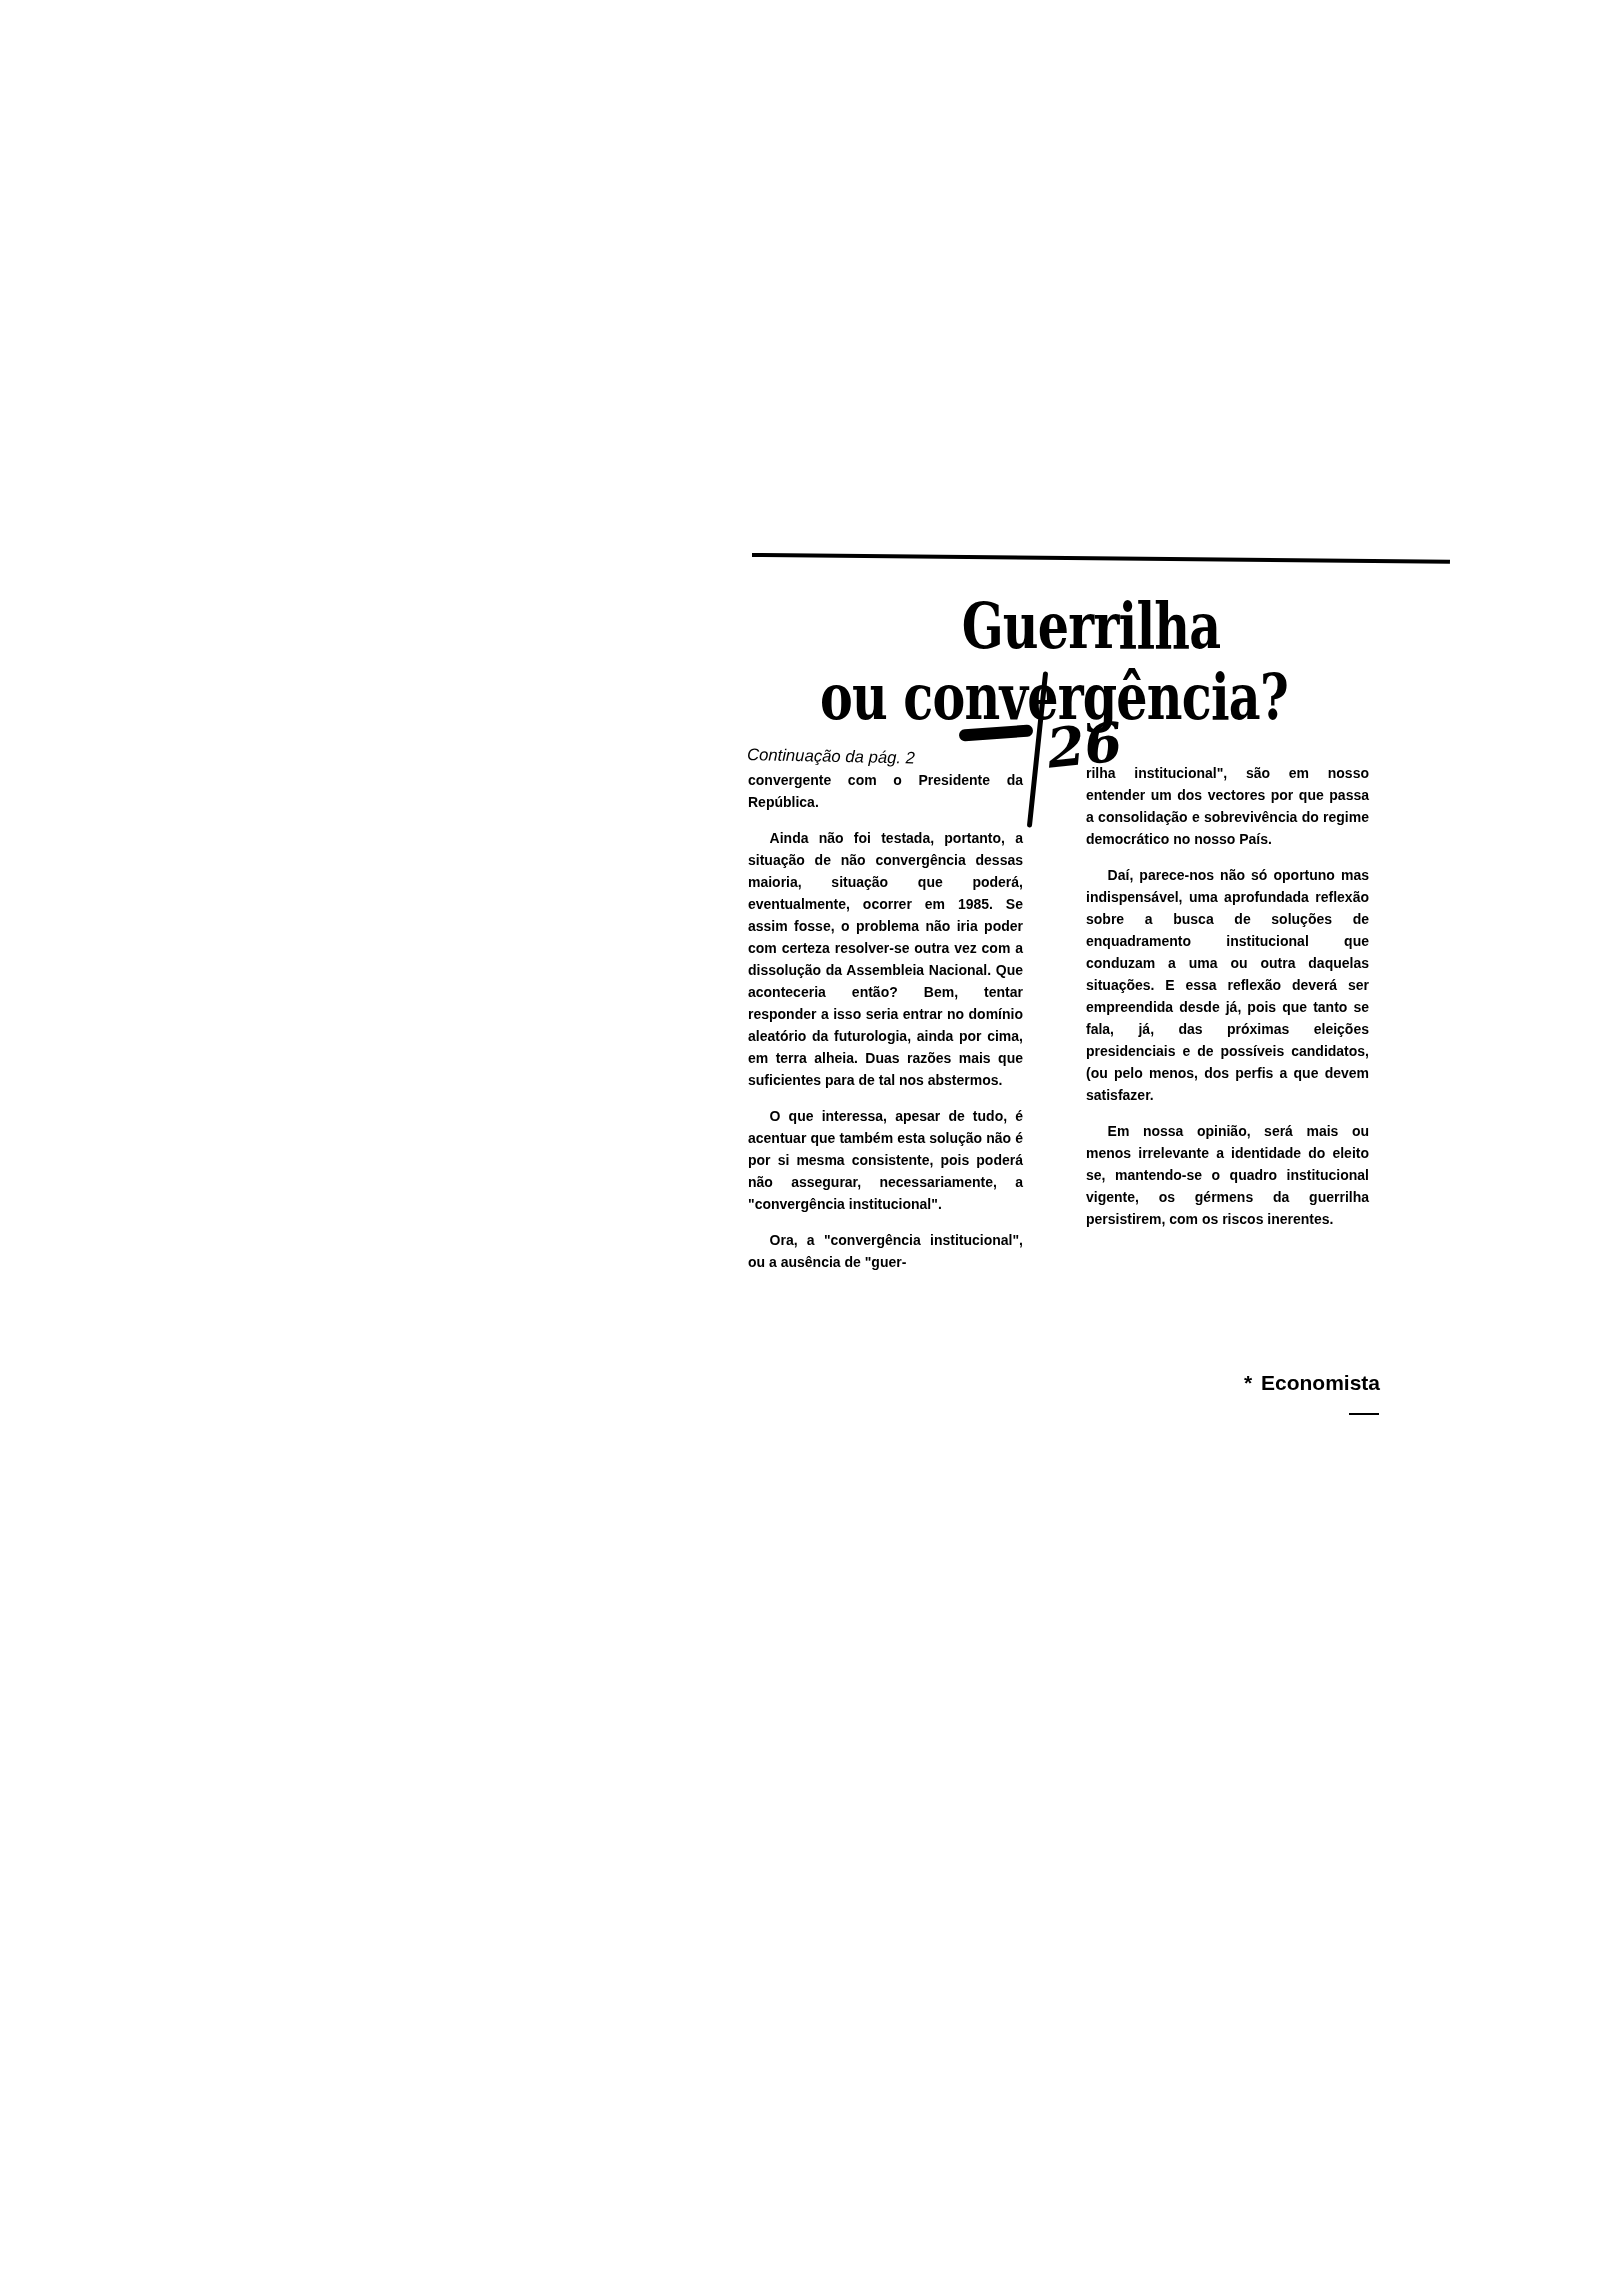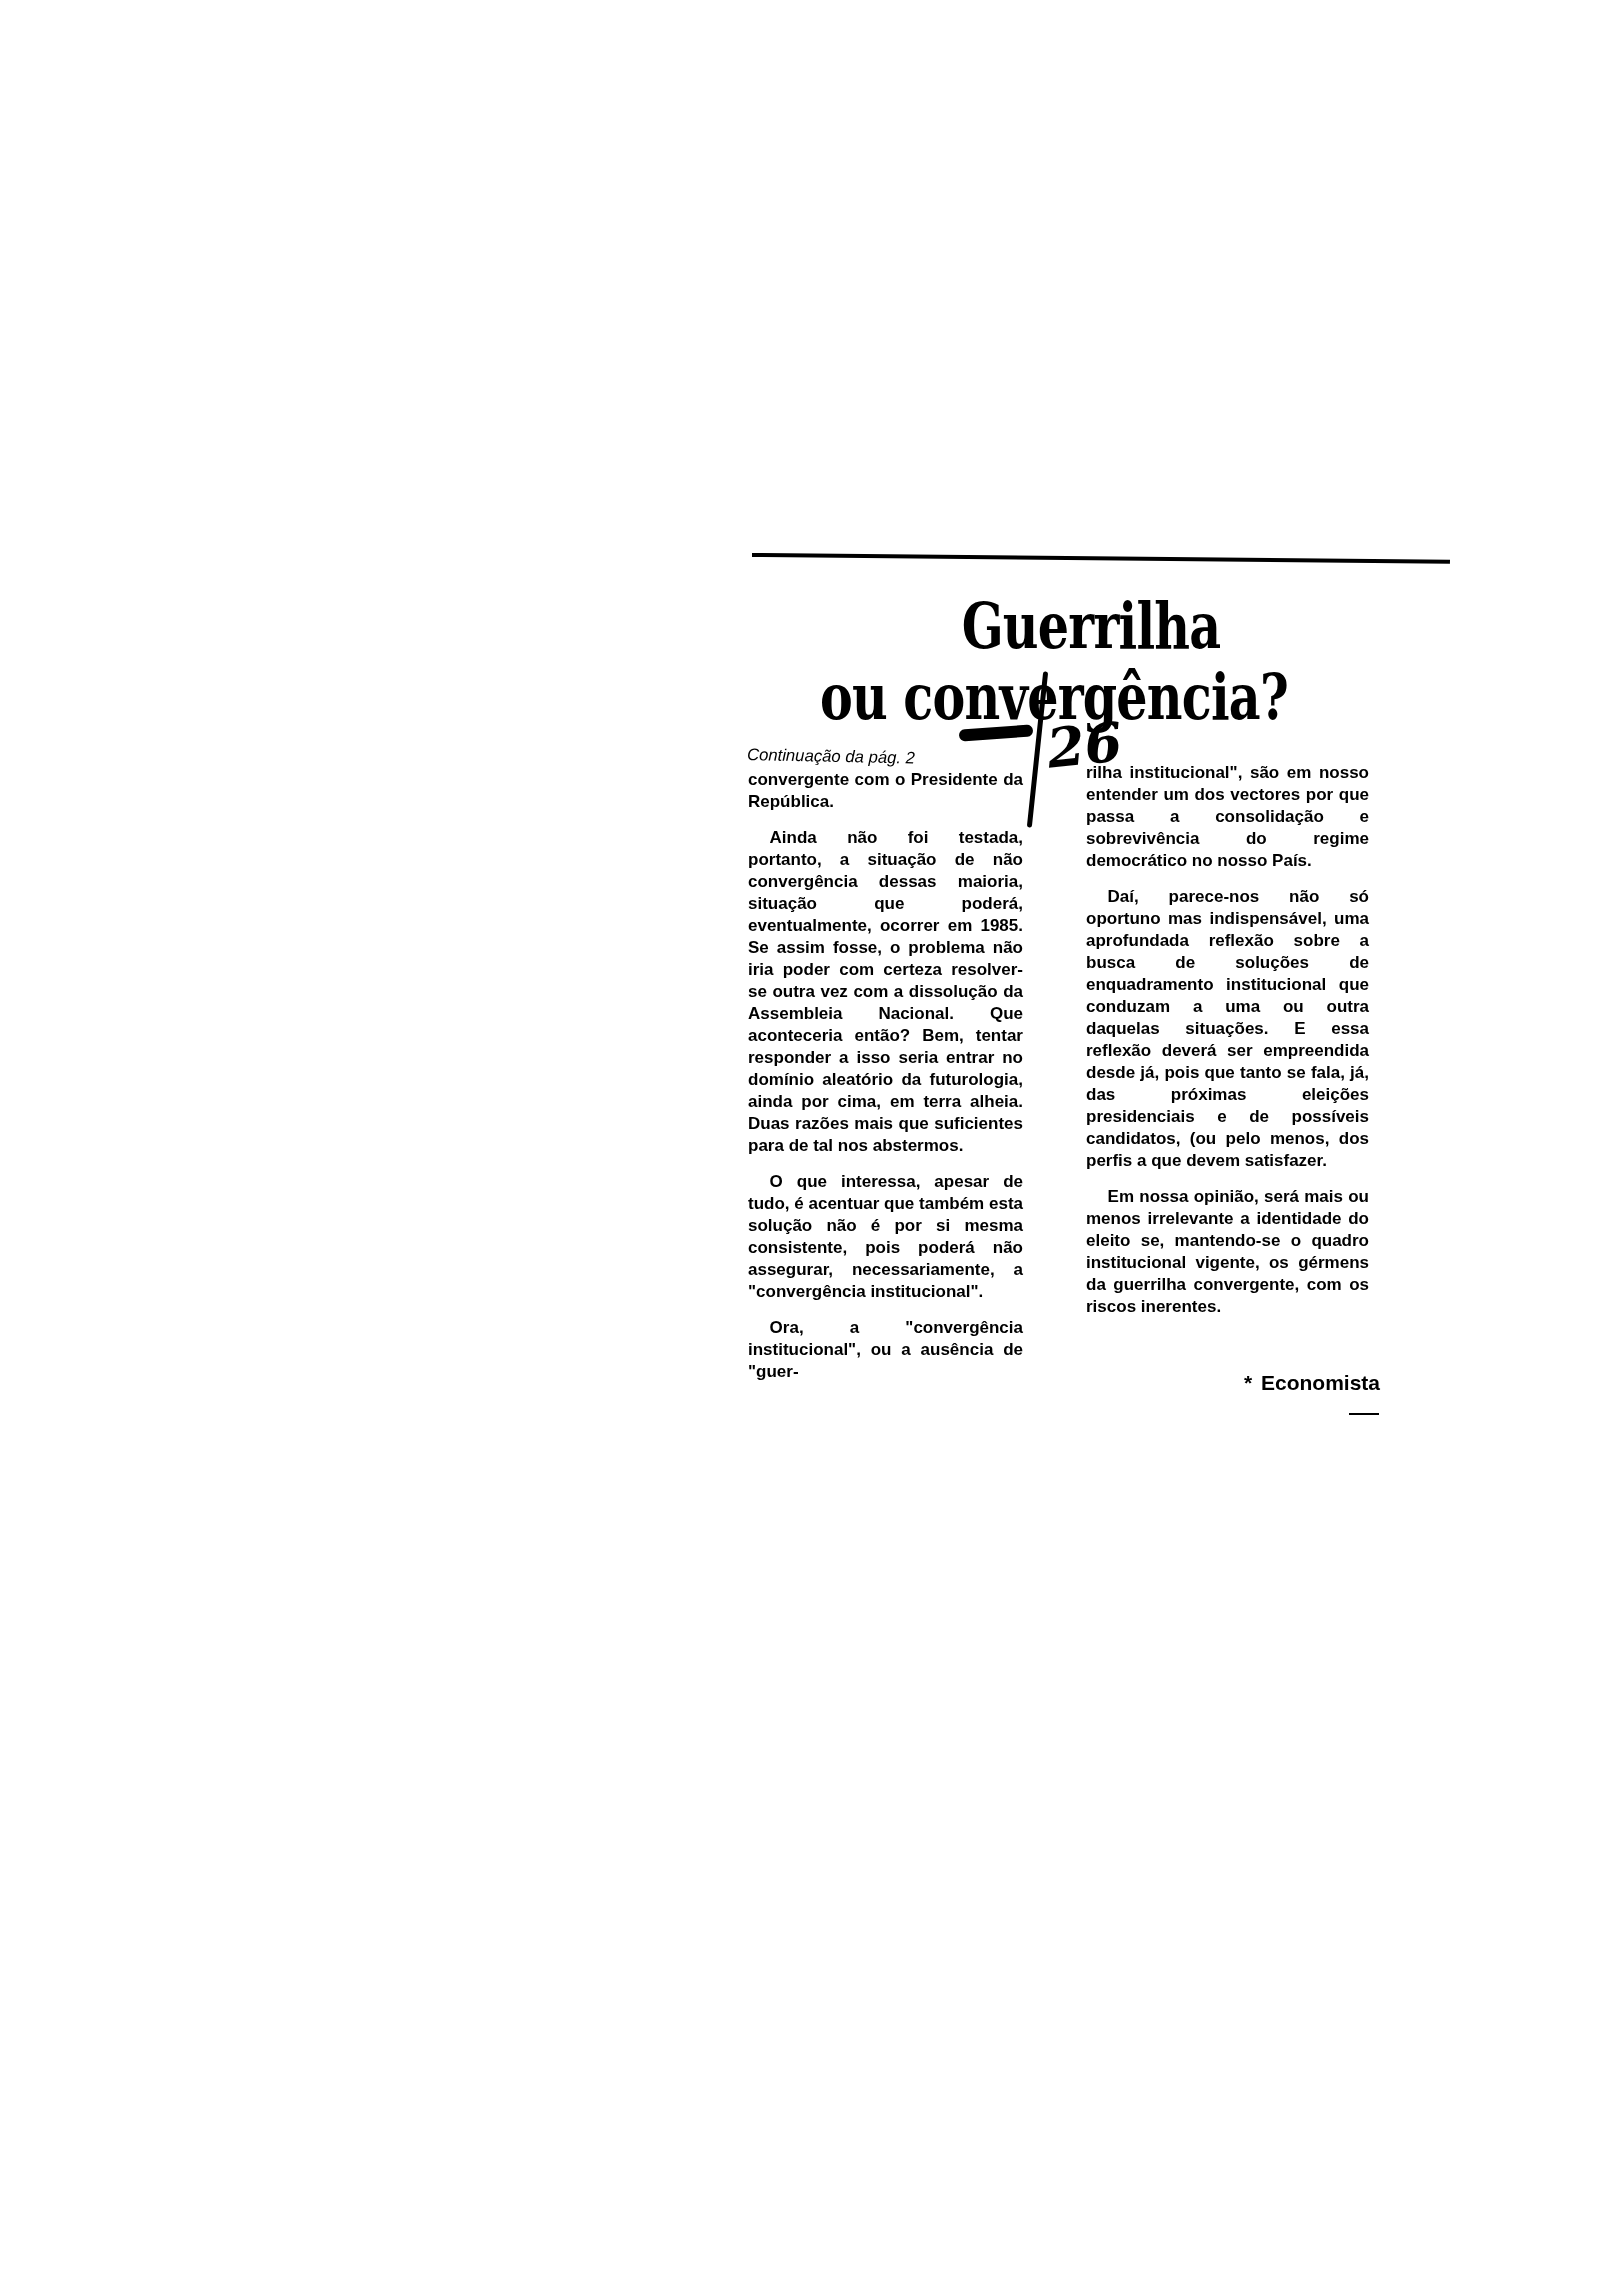--- a/index.html
+++ b/index.html
@@ -3,21 +3,21 @@
 <meta charset="utf-8">
 <style>
   html, body { margin: 0; padding: 0; background: #ffffff; }
   body { width: 1612px; height: 2295px; position: relative; overflow: hidden; color: #000; }
   .clipping { position: absolute; left: 708px; top: 548px; width: 712px; height: 884px; }
   .top-rule { position: absolute; left: 44px; top: 4.9px; width: 698px; height: 3.9px; background: #000; transform: rotate(0.55deg); transform-origin: left center; }
   .headline { position: absolute; left: 0; width: 712px; font-family: "DejaVu Serif", "Liberation Serif", serif; font-weight: bold; font-size: 63px; line-height: 1; transform: scaleX(0.78); transform-origin: center; text-align: center; letter-spacing: -1px; }
   .headline.l1 { top: 47px; left: 27px; }
   .headline.l2 { top: 118px; left: -9.8px; }
   .cont { position: absolute; left: 39px; top: 197px; font-family: "Liberation Sans", sans-serif; font-style: italic; font-size: 16.7px; transform: rotate(1.2deg); transform-origin: left; }
-  .col { position: absolute; font-family: "Liberation Sans", sans-serif; font-weight: bold; font-size: 17px; line-height: 22px; text-align: justify; }
+  .col { position: absolute; font-family: "Liberation Sans", sans-serif; font-weight: bold; font-size: 14px; line-height: 22px; text-align: justify; }
   .col.left { left: 40px; top: 221px; width: 275px; }
   .col.right { left: 378px; top: 214px; width: 283px; }
   .col p { margin: 0; }
   .col p.indent { text-indent: 21.6px; margin-top: 14px; }
   .col p + p { margin-top: 2px; }
   .byline { position: absolute; left: 536px; top: 823px; font-family: "Liberation Sans", sans-serif; font-weight: bold; font-size: 21px; }
   .byline .star { margin-right: 8.8px; }
   .hw-dash { position: absolute; left: 251px; top: 179px; width: 74px; height: 11.8px; background: #000; border-radius: 5.9px; transform: rotate(-4deg); }
   .hw-stroke { position: absolute; left: 327px; top: 123px; width: 4.9px; height: 157px; background: #000; transform: rotate(6deg); border-radius: 2.5px; }
   .hw-num { position: absolute; left: 339px; top: 165px; font-size: 54px; font-family: "DejaVu Serif", serif; font-style: italic; font-weight: bold; transform: rotate(-6deg); }
@@ -41,21 +41,21 @@
   <div class="col left">
     <p>convergente com o Presidente da República.</p>
     <p class="indent">Ainda não foi testada, portanto, a situação de não convergência dessas maioria, situação que poderá, eventualmente, ocorrer em 1985. Se assim fosse, o problema não iria poder com certeza resolver-se outra vez com a dissolução da Assembleia Nacional. Que aconteceria então? Bem, tentar responder a isso seria entrar no domínio aleatório da futurologia, ainda por cima, em terra alheia. Duas razões mais que suficientes para de tal nos abstermos.</p>
     <p class="indent">O que interessa, apesar de tudo, é acentuar que também esta solução não é por si mesma consistente, pois poderá não assegurar, necessariamente, a "convergência institucional".</p>
     <p class="indent">Ora, a "convergência institucional", ou a ausência de "guer-</p>
   </div>
 
   <div class="col right">
     <p>rilha institucional", são em nosso entender um dos vectores por que passa a consolidação e sobrevivência do regime democrático no nosso País.</p>
     <p class="indent">Daí, parece-nos não só oportuno mas indispensável, uma aprofundada reflexão sobre a busca de soluções de enquadramento institucional que conduzam a uma ou outra daquelas situações. E essa reflexão deverá ser empreendida desde já, pois que tanto se fala, já, das próximas eleições presidenciais e de possíveis candidatos, (ou pelo menos, dos perfis a que devem satisfazer.</p>
-    <p class="indent">Em nossa opinião, será mais ou menos irrelevante a identidade do eleito se, mantendo-se o quadro institucional vigente, os gérmens da guerrilha convergente, com os riscos inerentes.</p>
+    <p class="indent">Em nossa opinião, será mais ou menos irrelevante a identidade do eleito se, mantendo-se o quadro institucional vigente, os gérmens da guerrilha persistirem, com os riscos inerentes.</p>
   </div>
 
   <div class="byline">
     <span class="star">*</span><span>Economista</span>
   </div>
   <div class="bottom-tick"></div>
 </div>
 
 
 </body></html>

